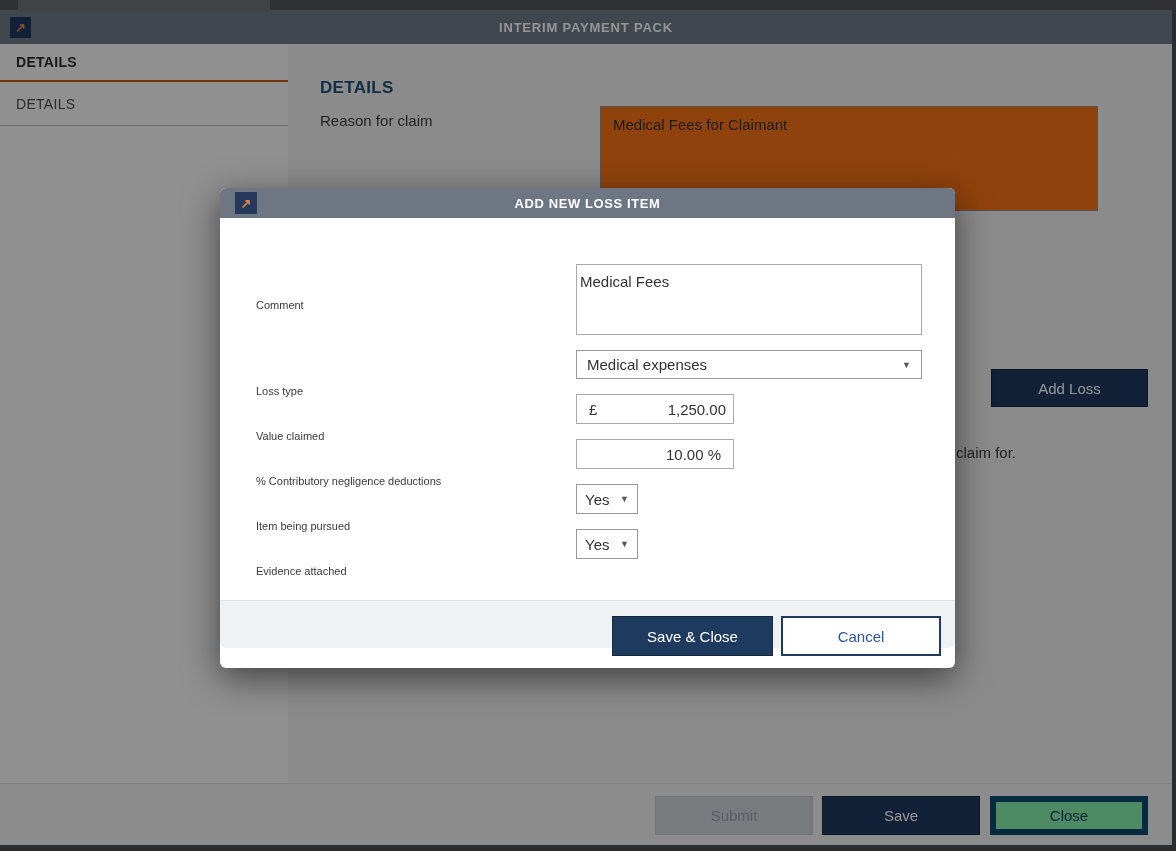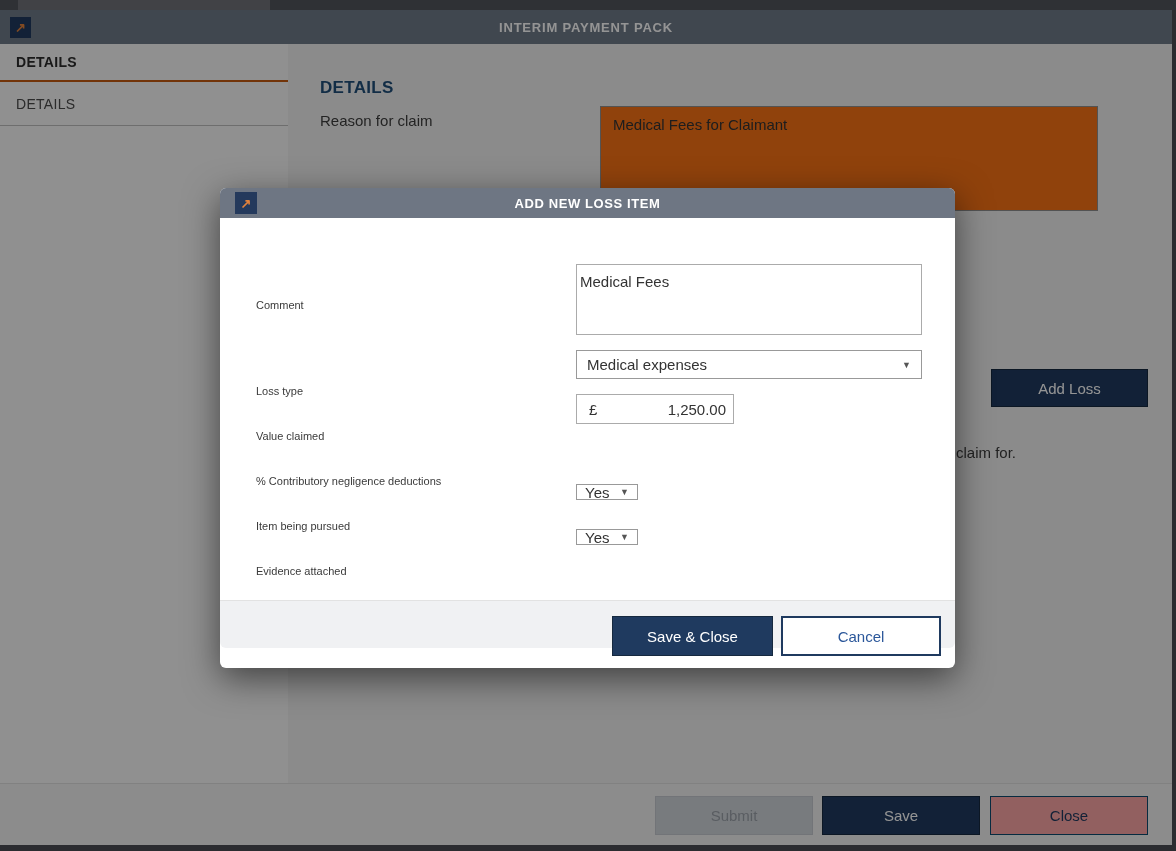--- a/index.html
+++ b/index.html
@@ -36,21 +36,21 @@
                   background:#1f3a5f; color:#fff; border:1px solid #16293f; font-size:15px;
                   font-family:"Liberation Sans",sans-serif; cursor:pointer; }
   .partial-text { position:absolute; left:668px; top:400px; font-size:15px; color:#3a3a3a; }
 
   .bottom-bar { position:absolute; left:0; bottom:0; width:1172px; height:62px; background:#f2f2f2;
                 border-top:1px solid #dedede; }
   .bbtn { position:absolute; top:12px; width:158px; height:39px; font-size:15px;
           font-family:"Liberation Sans",sans-serif; cursor:pointer; }
   .bbtn.submit { left:655px; background:#cfd4da; color:#9aa0a8; border:1px solid #c4c9cf; cursor:default; }
   .bbtn.save   { left:822px; background:#1f3a5f; color:#ffffff; border:1px solid #16293f; }
-  .bbtn.close  { left:990px; background:#fca5a5; color:#1f3a5f; border:1px solid #0c4a6e;text-align:center; }
+  .bbtn.close  { left:990px; background:#86efac; color:#1f3a5f; border:6px solid #0c4a6e;text-align:center; }
 
   
   .dim-overlay { position:absolute; inset:0; background:rgba(0,0,0,0.42); z-index:5; }
 
   
   .modal { position:absolute; left:220px; top:188px; width:735px; height:480px; z-index:10;
            border-radius:6px; box-shadow:0 10px 35px rgba(0,0,0,0.55); background:#ffffff; }
   .modal-header { position:absolute; left:0; top:0; width:100%; height:30px; background:#6e7683;
                   border-radius:6px 6px 0 0; display:flex; align-items:center; }
   .modal-logo { width:22px; height:22px; background:#24395c; margin-left:15px; display:flex;
@@ -61,21 +61,21 @@
   .modal-body { position:absolute; left:0; top:30px; width:100%; height:382px; background:#fff; }
   .f-label { position:absolute; left:36px; font-size:11px; color:#3a3a3a; }
   .m-textarea { position:absolute; left:356px; top:46px; width:346px; height:71px;
                 border:1px solid #ababab; font-family:"Liberation Sans",sans-serif; font-size:15px;
                 color:#333; padding:8px 3px; resize:none; background:#fff; }
   .m-select { position:absolute; border:1px solid #999; background:#fff; display:flex;
               align-items:center; font-size:15px; color:#333; cursor:pointer; }
   .m-select .chev { color:#555; font-size:9px; }
   .sel-losstype { left:356px; top:132px; width:346px; height:29px; padding:0 10px; }
   .sel-losstype .chev { margin-left:auto; }
-  .sel-small { width:62px; height:16px; padding:0 8px; justify-content:space-between; }
+  .sel-small { width:62px; height:30px; padding:0 8px; justify-content:space-between; }
   .sel-pursued { left:356px; top:266px; }
   .sel-evidence { left:356px; top:311px; }
   .money-box { position:absolute; left:356px; top:176px; width:158px; height:30px;
                border:1px solid #ababab; background:#fff; display:flex; align-items:center; }
   .money-box .cur { padding-left:12px; font-size:15px; color:#333; }
   .money-box input { flex:1; border:none; outline:none; text-align:center; padding-right:6px;
                      font-size:15px; color:#333; font-family:"Liberation Sans",sans-serif; background:transparent; }
   .pct-box { position:absolute; left:356px; top:221px; width:158px; height:30px;
              border:1px solid #ababab; background:#fff; }
   .pct-box input { width:100%; height:100%; border:none; outline:none; text-align:right;
@@ -145,20 +145,23 @@
         <span class="chev">▼</span>
       </div>
 
       <div class="f-label" style="top:212px">Value claimed</div>
       <div class="money-box">
         <span class="cur">£</span>
         <input type="text" value="1,250.00" style="">
       </div>
 
       <div class="f-label" style="top:257px">% Contributory negligence deductions</div>
+      <div class="pct-box">
+        <input type="text" value="10.00 %" style="">
+      </div>
 
       <div class="f-label" style="top:302px">Item being pursued</div>
       <div class="m-select sel-small sel-pursued">
         <span>Yes</span>
         <span class="chev">▼</span>
       </div>
 
       <div class="f-label" style="top:347px">Evidence attached</div>
       <div class="m-select sel-small sel-evidence">
         <span>Yes</span>

